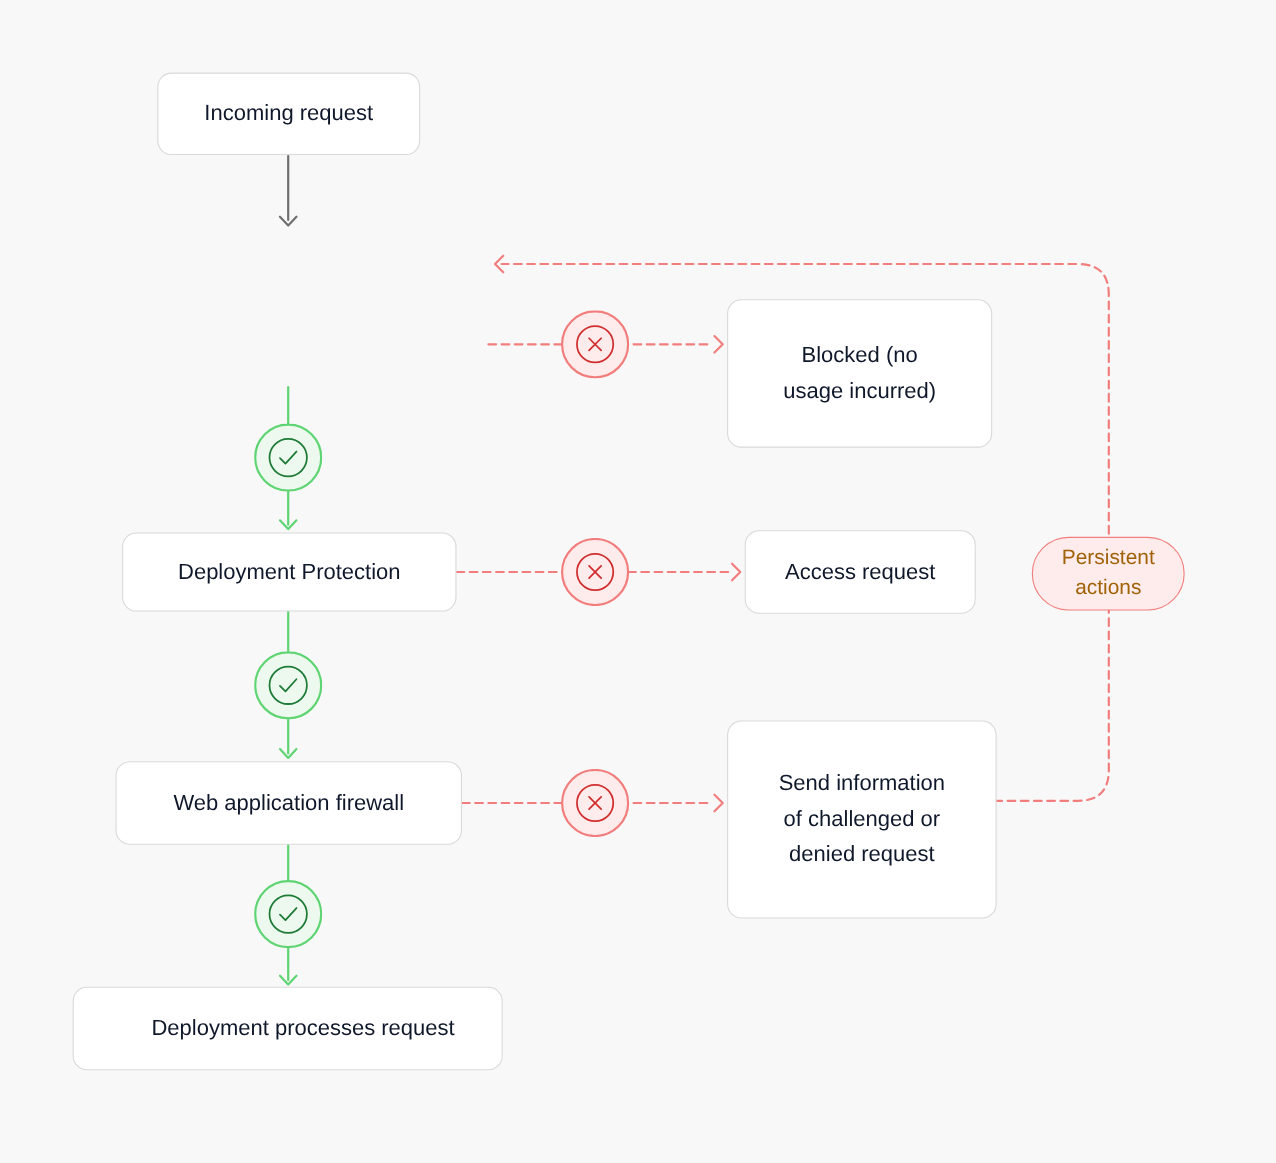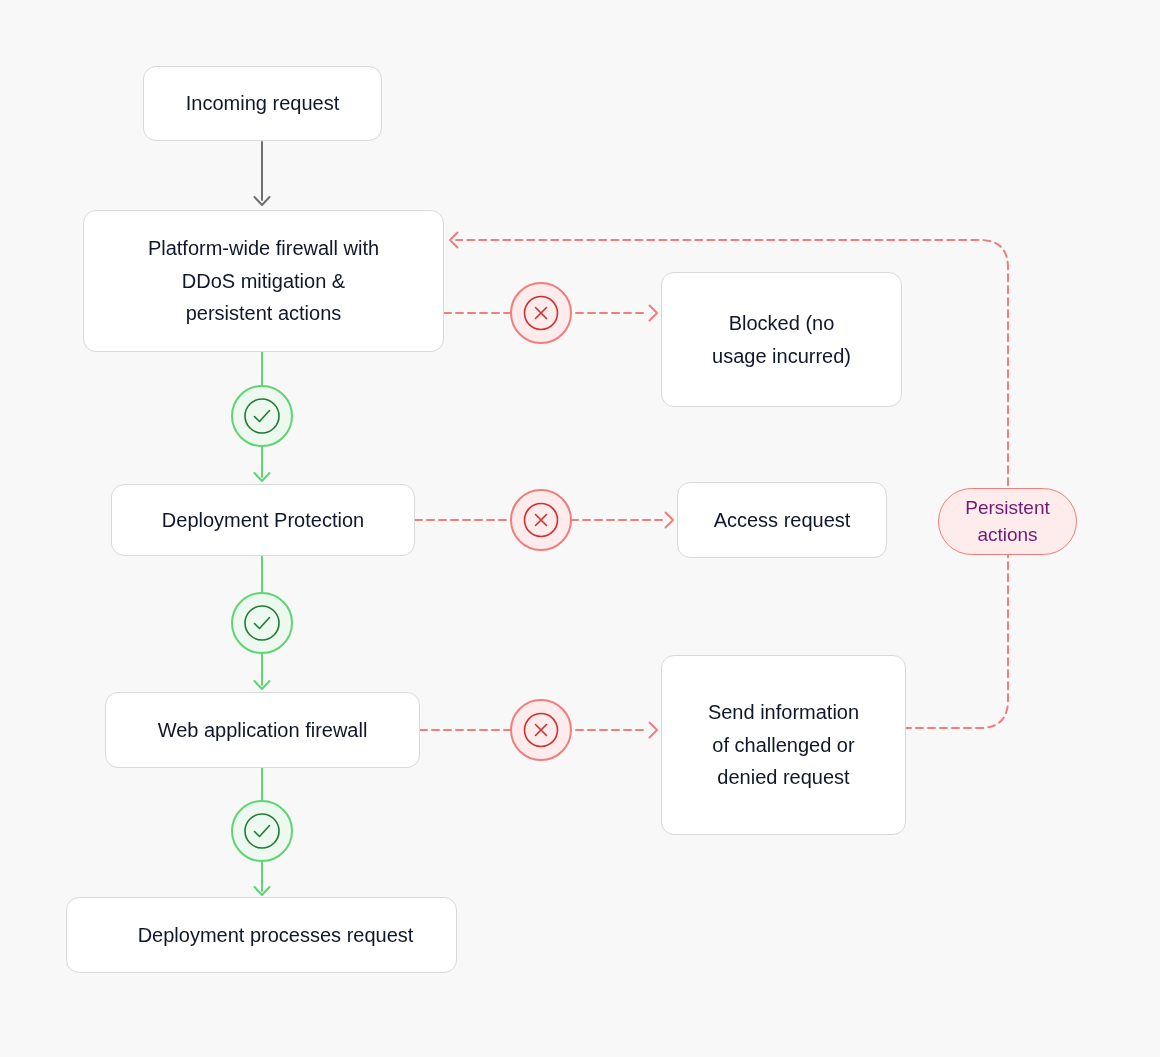--- a/index.html
+++ b/index.html
@@ -49,21 +49,21 @@
     display: flex;
     align-items: center;
     justify-content: center;
     box-sizing: border-box;
   }
   .pill-label {
     white-space: pre-line;
     text-align: center;
     font-size: 19px;
     line-height: 1.4;
-    color: #701a75;
+    color: #a16207;
   }
   .status-icon {
     position: absolute;
     z-index: 3;
   }
   
   #n-incoming   { left: 143px; top:  66px; width: 239px; height:  75px; }
   #n-firewall   { left:  83px; top: 210px; width: 361px; height: 142px; }
   #n-dp         { left: 111px; top: 484px; width: 304px; height:  72px; }
   #n-waf        { left: 105px; top: 692px; width: 315px; height:  76px; align-items: center; }
@@ -121,25 +121,20 @@
     <g stroke="#f27d7d" stroke-width="2" stroke-linecap="round" stroke-linejoin="round">
       <path d="M904 728 H 980 Q 1008 728 1008 700 V 268 Q 1008 240 980 240 H 456" stroke-dasharray="7 5"></path>
       <path d="M457.5 232.5 L450 240 L457.5 247.5"></path>
     </g>
   </svg>
 
   <div class="node" id="n-incoming">
     <span class="node-label">Incoming request</span>
   </div>
 
-  <div class="node" id="n-firewall">
-    <span class="node-label">Platform-wide firewall with
-DDoS mitigation &amp;
-persistent actions</span>
-  </div>
 
   <div class="node" id="n-dp">
     <span class="node-label">Deployment Protection</span>
   </div>
 
   <div class="node" id="n-waf">
     <span class="node-label">Web application firewall</span>
   </div>
 
   <div class="node" id="n-processes">

